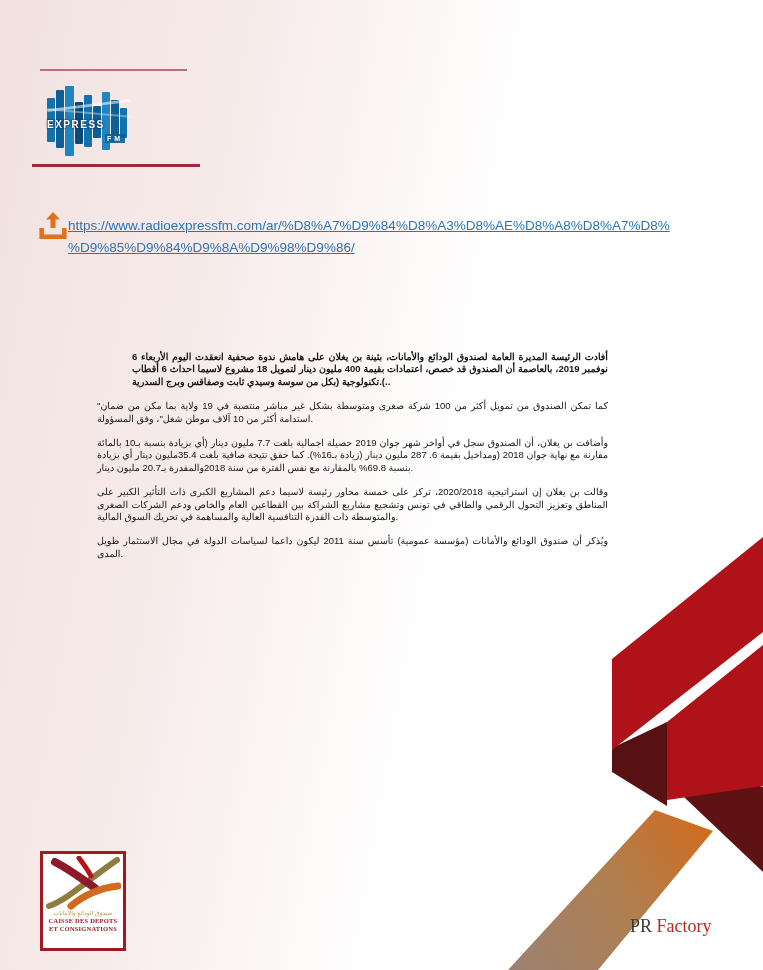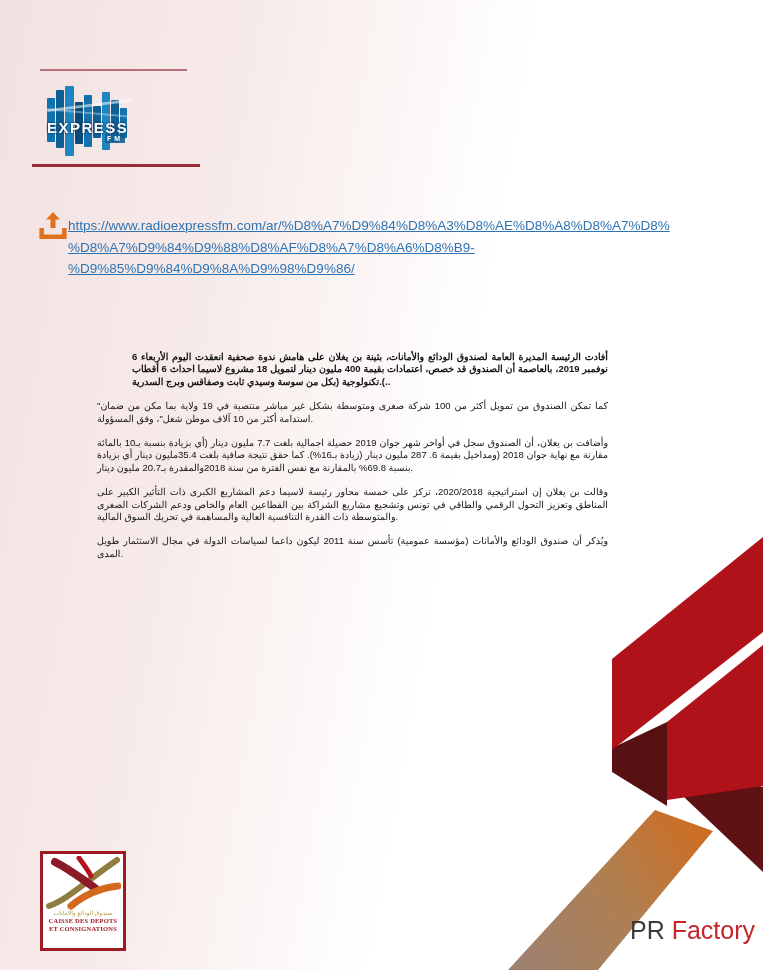--- a/index.html
+++ b/index.html
@@ -18,21 +18,21 @@
   .b3{left:18px;top:0px;width:9px;height:70px;background:#1e85c0;}
   .b4{left:28px;top:16px;width:8px;height:42px;background:#0a4a79;}
   .b5{left:37px;top:9px;width:8px;height:52px;background:#1172ad;}
   .b6{left:46px;top:20px;width:8px;height:32px;background:#0d5f94;}
   .b7{left:55px;top:6px;width:8px;height:58px;background:#1e85c0;}
   .b8{left:64px;top:14px;width:8px;height:42px;background:#0d5f94;}
   .b9{left:73px;top:22px;width:7px;height:30px;background:#1172ad;}
   .logo-wave{position:absolute;left:0;top:18px;width:84px;height:3px;background:rgba(255,255,255,.55);transform:rotate(-7deg);}
   .logo-wave2{position:absolute;left:0;top:26px;width:84px;height:2px;background:rgba(255,255,255,.35);transform:rotate(5deg);}
   .express-text{position:absolute;left:0px;top:33px;width:86px;color:#fff;font-weight:bold;
-    font-size:15px;letter-spacing:1.5px;text-shadow:0 0 2px rgba(5,45,80,.9),0 0 2px rgba(5,45,80,.9);}
+    font-size:10px;letter-spacing:1.5px;text-shadow:0 0 2px rgba(5,45,80,.9),0 0 2px rgba(5,45,80,.9);}
   .fm-text{position:absolute;left:58px;top:48px;color:#fff;font-weight:bold;font-size:7px;
     letter-spacing:3px;background:rgba(13,95,148,.9);padding:1px 2px;}
   
   .line-mid{position:absolute;left:32px;top:164px;width:168px;height:3px;background:#9c2b38;}
   
   .upload-icon{position:absolute;left:37px;top:210px;width:32px;height:32px;}
   
   .url-block{position:absolute;left:68px;top:215px;width:665px;}
   .url-line{font-size:13.5px;line-height:21.5px;color:#2e74b5;text-decoration:underline;
     word-break:break-all;cursor:pointer;}
@@ -45,22 +45,22 @@
   
   .ribbon{position:absolute;left:0;top:0;width:763px;height:970px;pointer-events:none;}
   
   .cdc-logo{position:absolute;left:40px;top:851px;width:86px;height:100px;background:#fff;
     border:3px solid #9e1b24;box-sizing:border-box;text-align:center;}
   .cdc-swoosh{display:block;margin:2px auto 0 auto;}
   .cdc-arabic{color:#b09a4a;font-size:6px;line-height:7px;direction:rtl;white-space:nowrap;}
   .cdc-fr{color:#9e1b24;font-family:"Liberation Serif",serif;font-weight:bold;font-size:6.5px;
     line-height:7.5px;letter-spacing:.2px;}
   
-  .pr-factory{position:absolute;left:630px;top:916px;font-family:Liberation Sans, sans-serif;
-    font-size:25px;white-space:nowrap;}
+  .pr-factory{position:absolute;left:630px;top:916px;font-family:Liberation Serif, serif;
+    font-size:18px;white-space:nowrap;}
   .pr-factory .pr{color:#3b3b3b;}
   .pr-factory .factory{color:#c5242b;}
 </style>
 </head>
 <body>
 
 <div class="page">
 
   <div class="line-top"></div>
 
@@ -85,21 +85,20 @@
   <div class="upload-icon">
     <svg width="32" height="32" viewBox="0 0 24 24">
       <polygon points="12,1.5 6.8,7.2 17.2,7.2" fill="#e2711d"></polygon>
       <rect x="10.1" y="6.5" width="3.8" height="7" fill="#e2711d"></rect>
       <path d="M3.5 13.5 v6.5 h17 v-6.5" fill="none" stroke="#e2711d" stroke-width="3.4"></path>
     </svg>
   </div>
 
   <div class="url-block" id="url-block">
       <div class="url-line">https://www.radioexpressfm.com/ar/%D8%A7%D9%84%D8%A3%D8%AE%D8%A8%D8%A7%D8%</div>
-      <div class="url-line">%D8%A7%D9%84%D9%88%D8%AF%D8%A7%D8%A6%D8%B9-</div>
       <div class="url-line">%D9%85%D9%84%D9%8A%D9%98%D9%86/</div>
     </div>
 
   <div class="article" id="article">
       <p class="lead">أفادت الرئيسة المديرة العامة لصندوق الودائع والأمانات، بثينة بن يغلان على هامش ندوة صحفية انعقدت اليوم الأربعاء 6 نوفمبر 2019، بالعاصمة أن الصندوق قد خصص، اعتمادات بقيمة 400 مليون دينار لتمويل 18 مشروع لاسيما احداث 6 أقطاب تكنولوجية (بكل من سوسة وسيدي ثابت وصفاقس وبرج السدرية.(..</p>
       <p>"كما تمكن الصندوق من تمويل أكثر من 100 شركة صغرى ومتوسطة بشكل غير مباشر منتصبة في 19 ولاية بما مكن من ضمان استدامة أكثر من 10 آلاف موطن شغل"، وفق المسؤولة.</p>
       <p>وأضافت بن يغلان، أن الصندوق سجل في أواخر شهر جوان 2019 حصيلة اجمالية بلغت 7.7 مليون دينار (أي بزيادة بنسبة بـ10 بالمائة مقارنة مع نهاية جوان 2018 (ومداخيل بقيمة 6. 287 مليون دينار (زيادة بـ16%). كما حقق نتيجة صافية بلغت 35.4مليون دينار أي بزيادة بنسبة 69.8% بالمقارنة مع نفس الفترة من سنة 2018والمقدرة بـ20.7 مليون دينار.</p>
       <p>وقالت بن يغلان إن استراتيجية 2020/2018، تركز على خمسة محاور رئيسة لاسيما دعم المشاريع الكبرى ذات التأثير الكبير على المناطق وتعزيز التحول الرقمي والطاقي في تونس وتشجيع مشاريع الشراكة بين القطاعين العام والخاص ودعم الشركات الصغرى والمتوسطة ذات القدرة التنافسية العالية والمساهمة في تحريك السوق المالية.</p>
       <p>ويُذكر أن صندوق الودائع والأمانات (مؤسسة عمومية) تأسس سنة 2011 ليكون داعما لسياسات الدولة في مجال الاستثمار طويل المدى.</p>
     </div>

